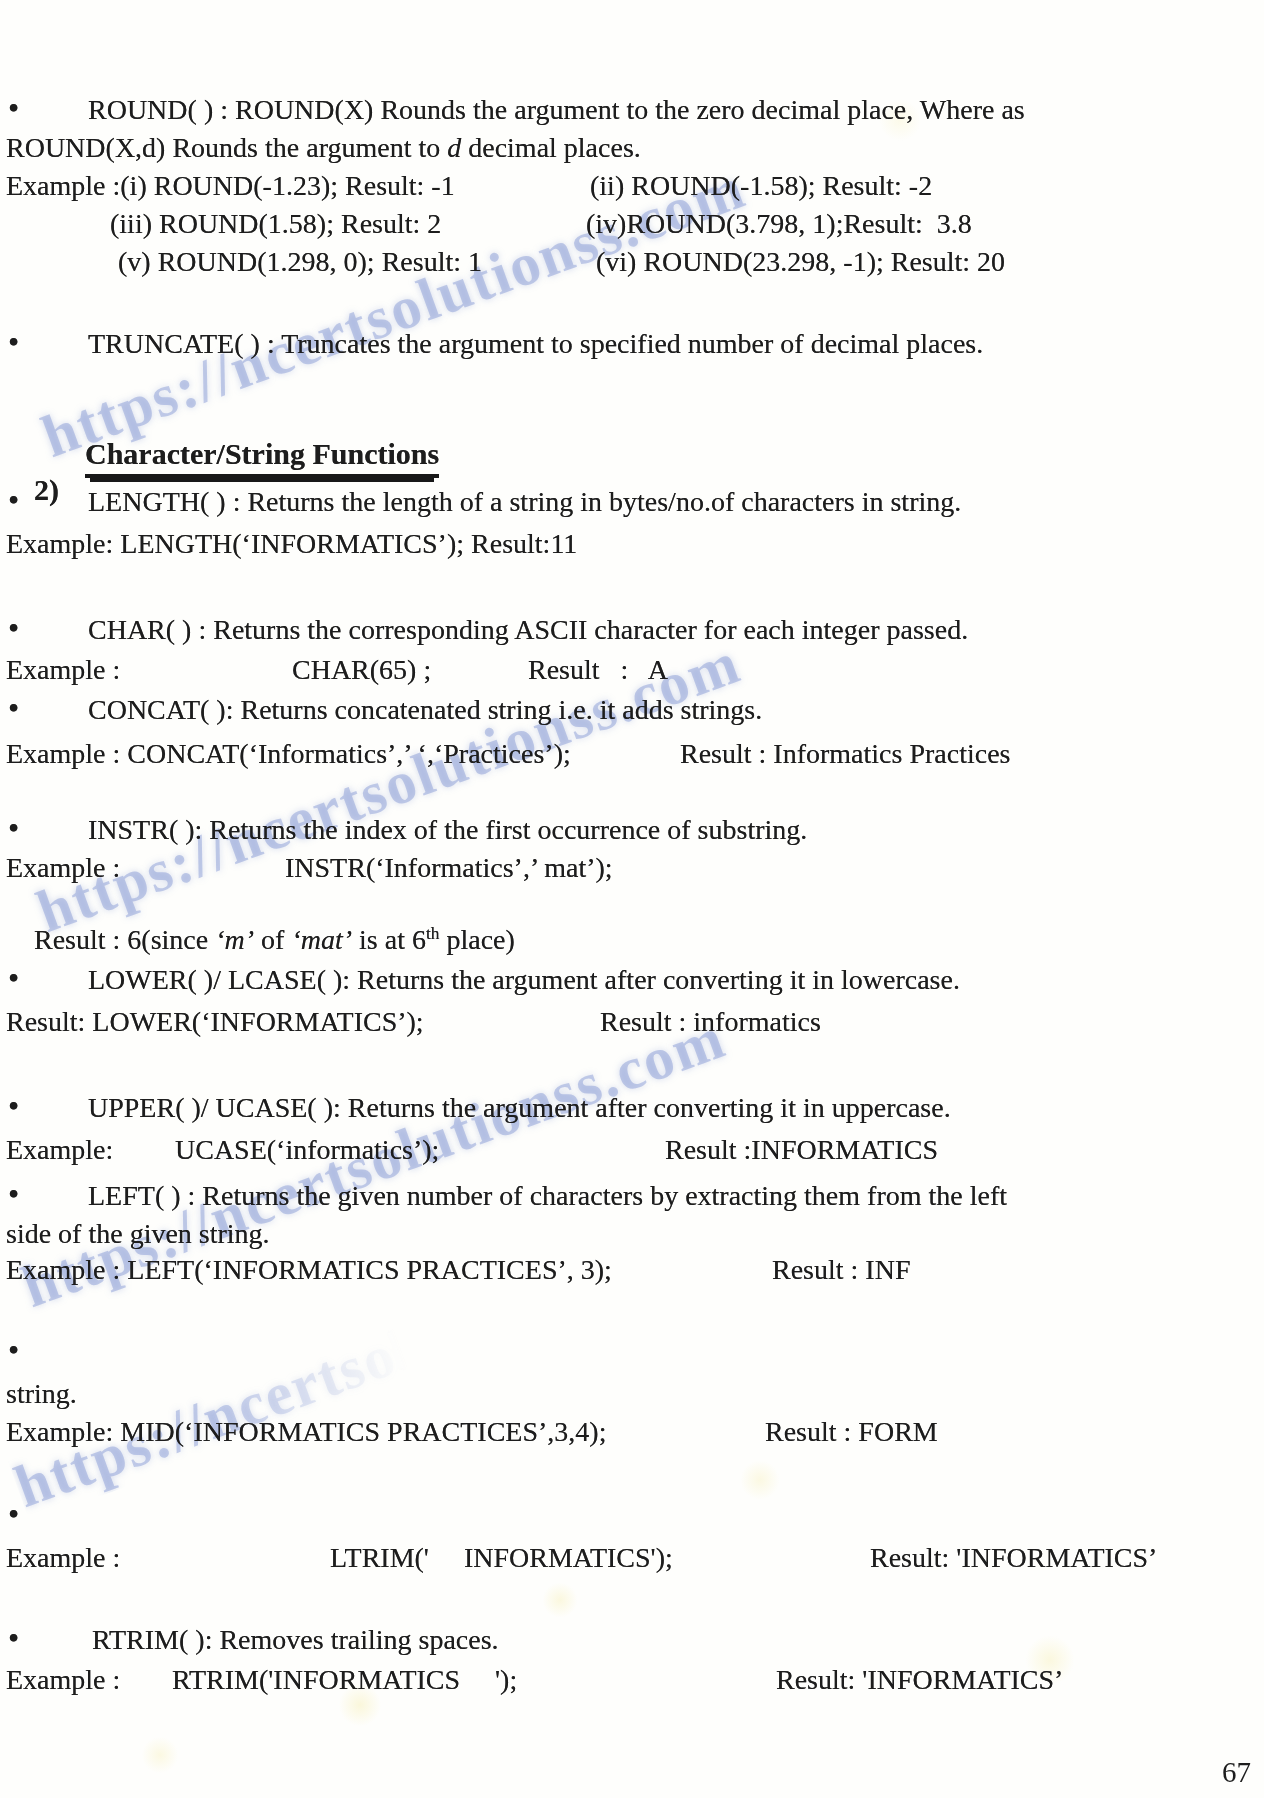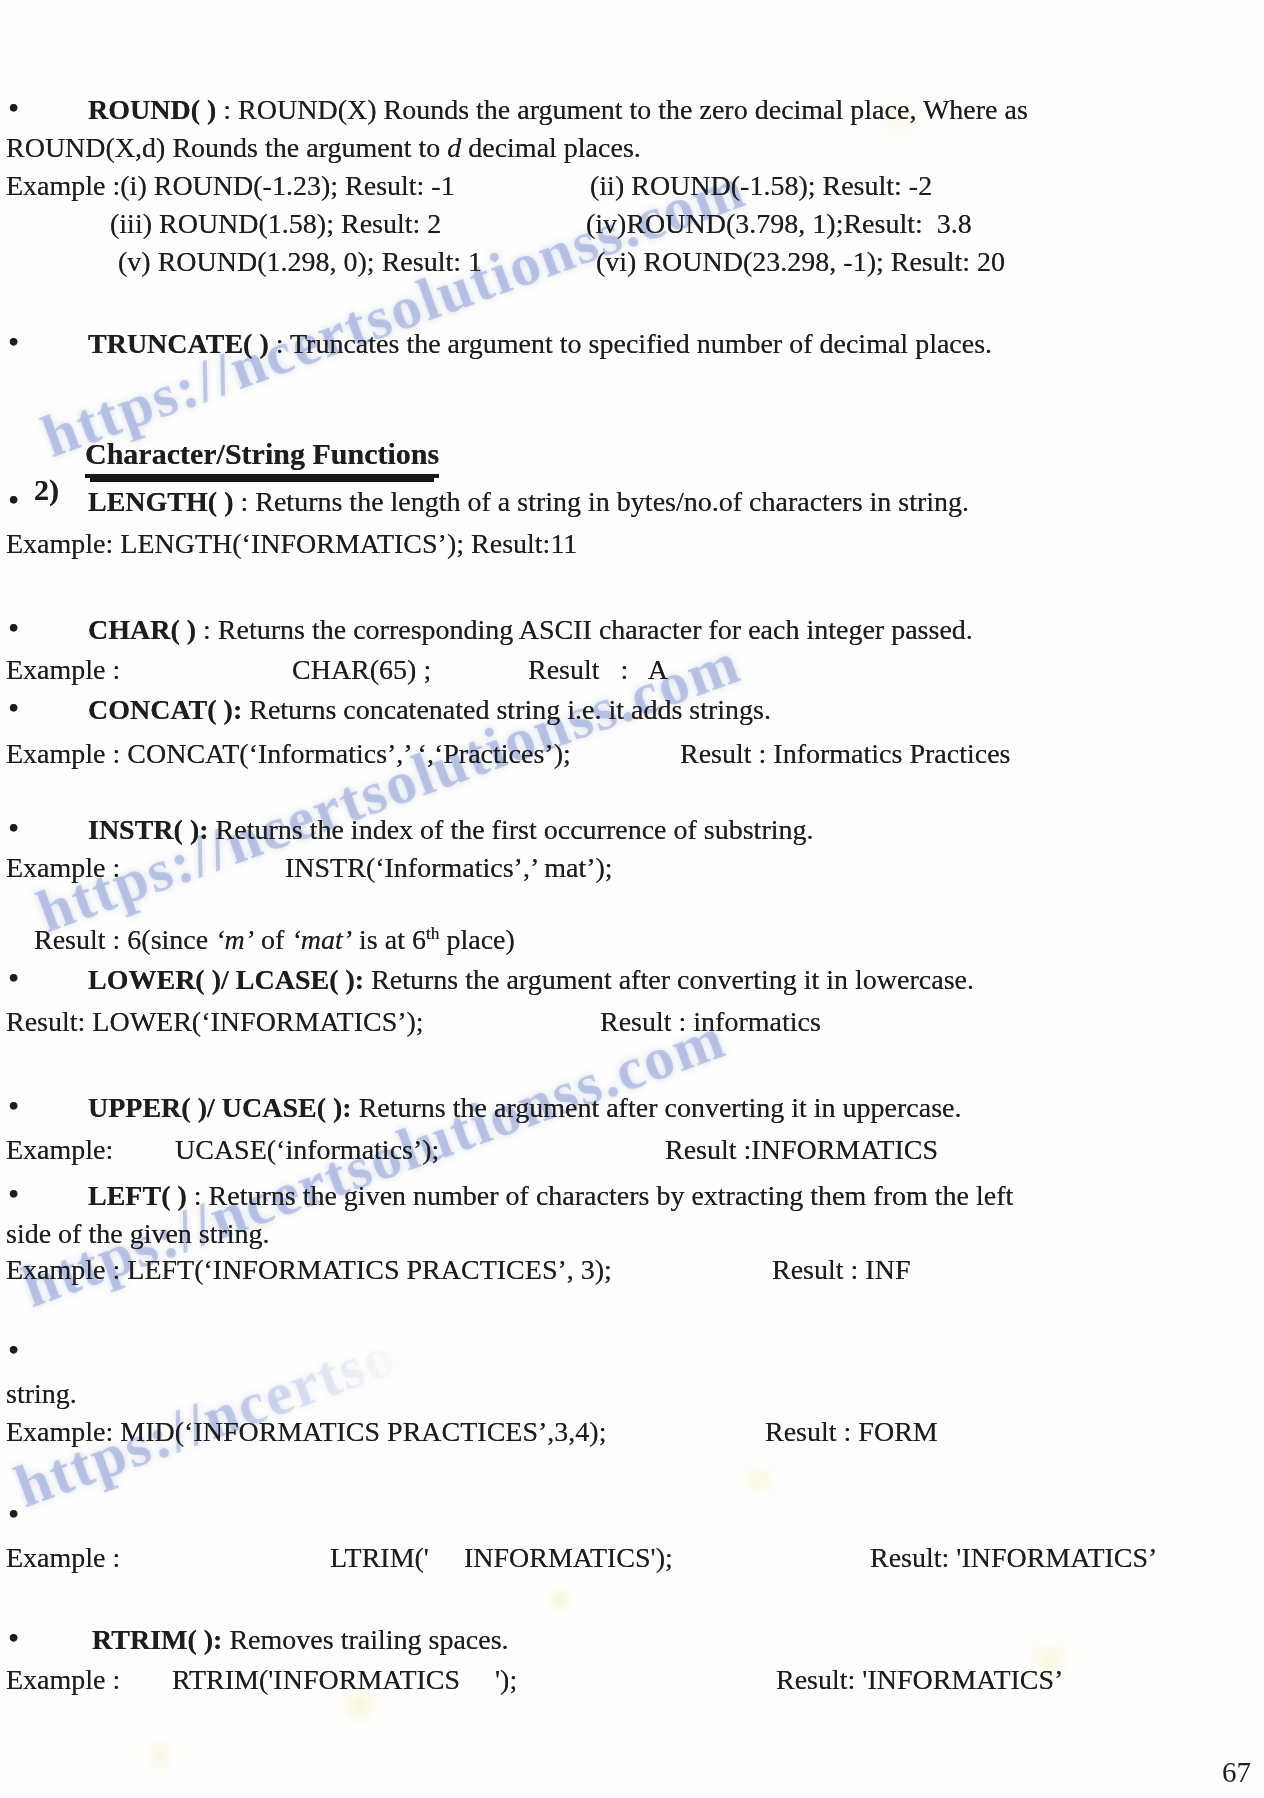--- a/index.html
+++ b/index.html
@@ -20,21 +20,21 @@
     overflow:hidden;
   }
   .ln {
     position:absolute; left:6px; right:4px;
     height:38px; line-height:36px;
     white-space:pre;
     text-shadow:0 0 0.5px rgba(30,30,30,0.75);
   }
   .at { position:absolute; top:0; white-space:pre; }
   .bullet { position:absolute; left:2px; top:-2px; font-size:32px; }
-  .fname { font-weight:bold; }
+  .fname { font-weight:normal; }
   .title {
     font-size:30px; font-weight:bold;
     padding-bottom:2px;
     border-bottom:4px solid #181818;
     box-shadow:0 9px 0 -5px #181818;
   }
   sup.th { vertical-align:super; font-size:0.62em; line-height:0; }
   i.scr { font-style:italic; }
   .pagenum { position:absolute; left:1222px; top:1756px; font-size:29px; }
   .wm {

